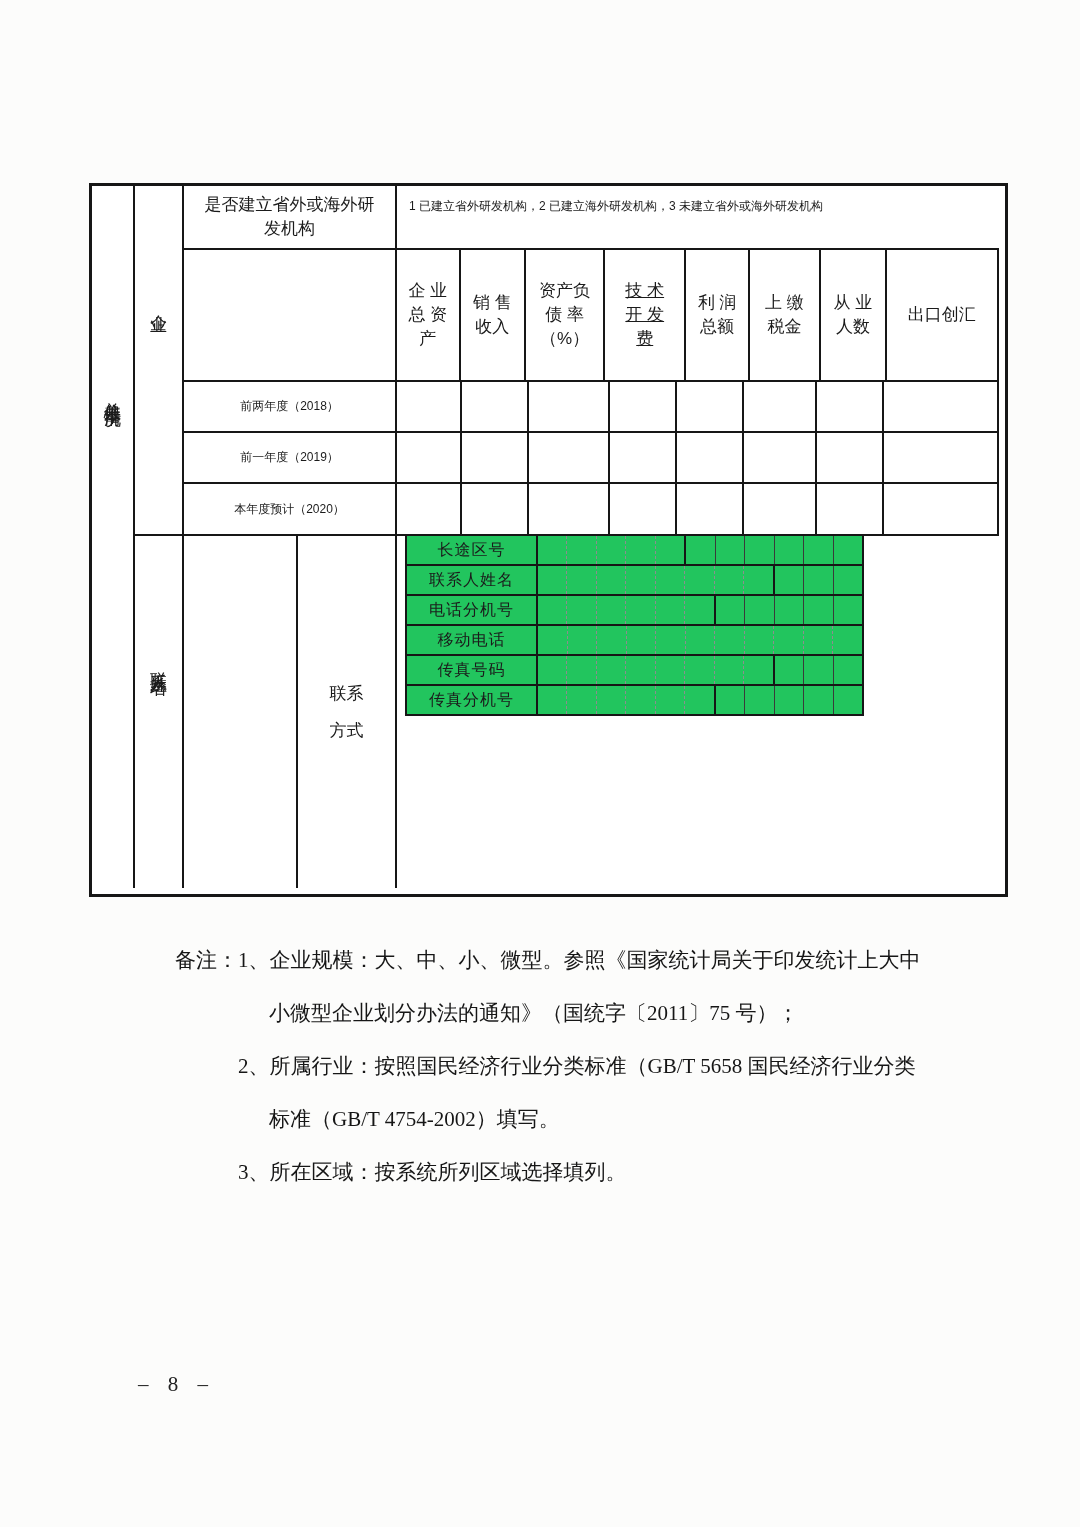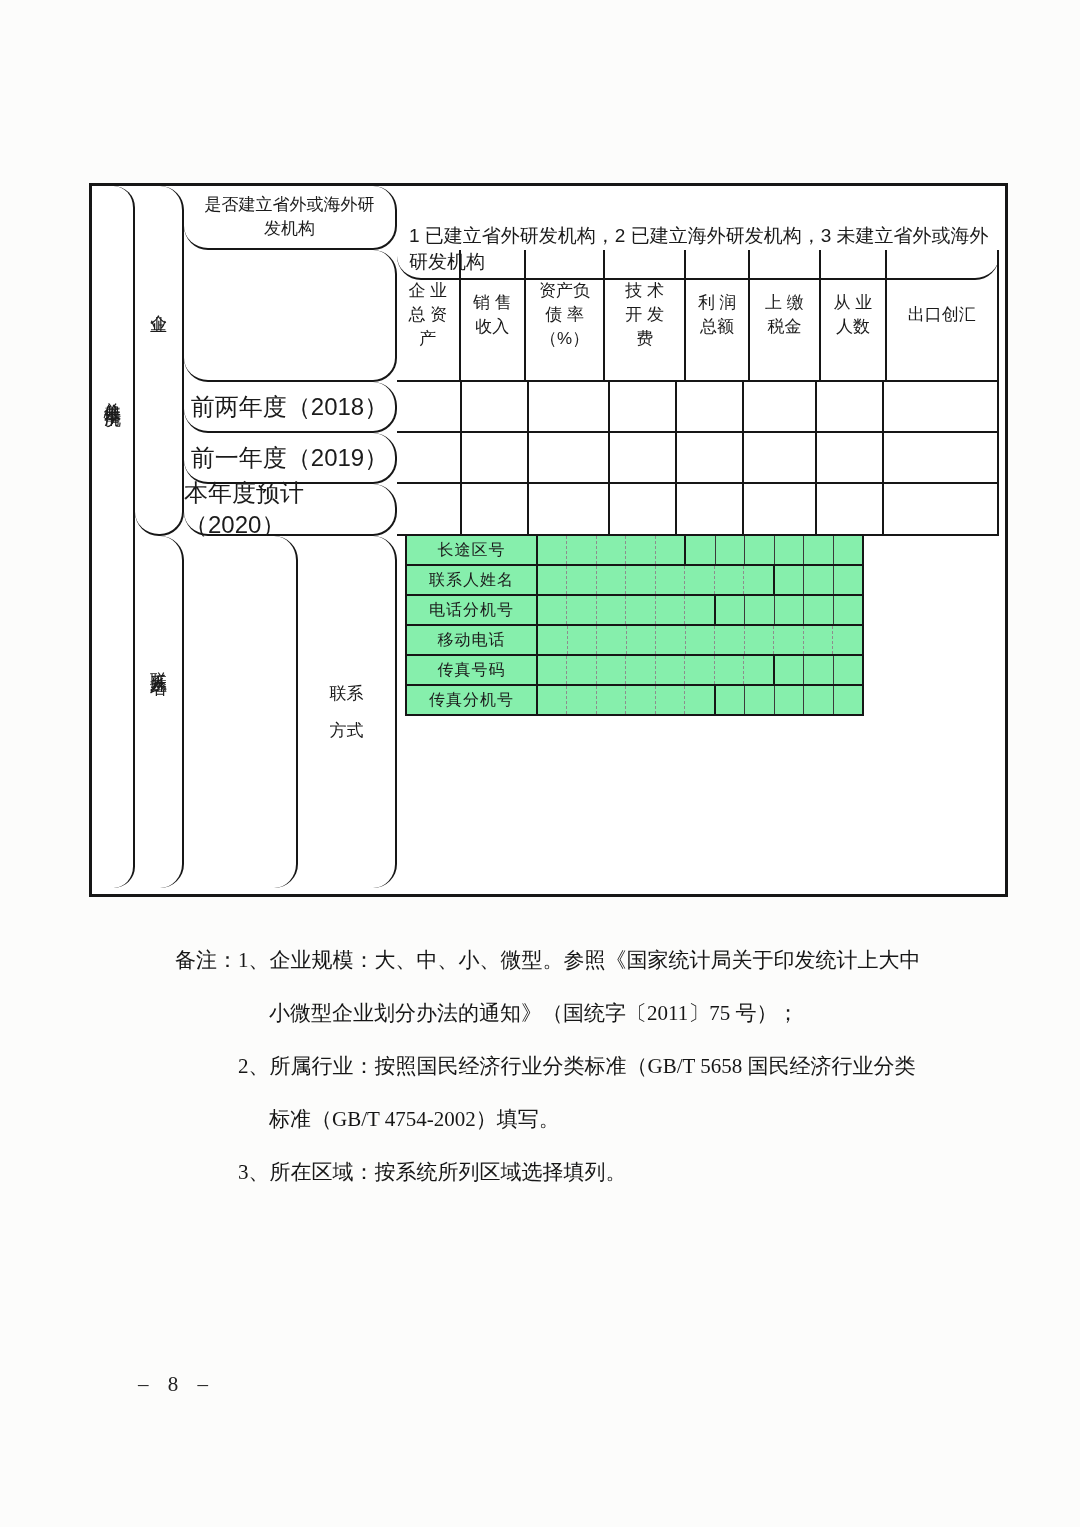--- a/index.html
+++ b/index.html
@@ -14,55 +14,54 @@
   
   .grid{
     position:absolute;left:89px;top:183px;width:913px;height:708px;
     border:3px solid #161616;box-sizing:content-box;background:#fff;
   }
   .grid-inner{position:relative;width:907px;height:702px;}
   .c{
     position:absolute;box-sizing:border-box;
     border-right:2px solid #161616;border-bottom:2px solid #161616;
     background:#fff;
-    border-radius:24px;
   }
   .nrb{border-right:none;}
   .nbb{border-bottom:none;}
 
   .vtext{
     writing-mode:vertical-lr;text-orientation:upright;
     font-size:17px;letter-spacing:2px;line-height:1;
     position:absolute;left:50%;transform:translateX(-50%);
     white-space:nowrap;
   }
   .center-flex{display:flex;align-items:center;justify-content:center;}
   .preline{white-space:pre-line;text-align:center;}
 
   .r1-label{font-size:17px;line-height:24px;}
-  .r1-value{font-size:19px;line-height:26px;padding:7px 10px 0 12px;margin-top:30px;}
+  .r1-value{font-size:12px;line-height:26px;padding:7px 10px 0 12px;}
 
   .hcell{
     box-sizing:border-box;height:100%;
     border-right:2px solid #161616;border-bottom:2px solid #161616;
     display:flex;align-items:center;justify-content:center;
     font-size:17px;line-height:24px;white-space:pre-line;text-align:center;
   }
-  .ylabel{font-size:24px;}
+  .ylabel{font-size:12px;}
   .ycell{
     box-sizing:border-box;height:100%;
     border-right:2px solid #161616;border-bottom:2px solid #161616;
   }
   .rowflex{position:absolute;display:flex;}
 
   
   .pgrid{position:absolute;left:8px;top:-2px;width:459px;}
   .prow{
     display:flex;height:32px;box-sizing:border-box;
-    border:2px solid #161616;background:#86efac;
+    border:2px solid #161616;background:#22c55e;
   }
   .prow + .prow{margin-top:-2px;}
   .plabel{
     width:131px;box-sizing:border-box;flex:0 0 131px;
     border-right:2px solid #161616;
     display:flex;align-items:center;justify-content:center;
     font-size:16px;letter-spacing:1px;
   }
   .pcells{flex:1;display:flex;}
   .pcell{flex:1;box-sizing:border-box;}
@@ -113,21 +112,21 @@
       <div class="c" style="left:92px;top:64px;width:213px;height:132px;"></div>
       <div class="rowflex" id="metric-headers" style="left:305px;top:64px;width:602px;height:132px;">
           <div class="hcell" style="width: 65px;">企 业
 总 资
 产</div>
           <div class="hcell" style="width: 67px;">销 售
 收入</div>
           <div class="hcell" style="width: 81px;">资产负
 债 率
 （%）</div>
-          <div class="hcell" style="width: 83px;">技 术
+          <div class="hcell" style="width: 83px; text-decoration: underline;">技 术
 开 发
 费</div>
           <div class="hcell" style="width: 65px; font-family: Liberation Serif, serif;">利 润
 总额</div>
           <div class="hcell" style="width: 73px;">上 缴
 税金</div>
           <div class="hcell" style="width: 67px;">从 业
 人数</div>
           <div class="hcell nrb" style="width: 115px;">出口创汇</div>
         </div>

